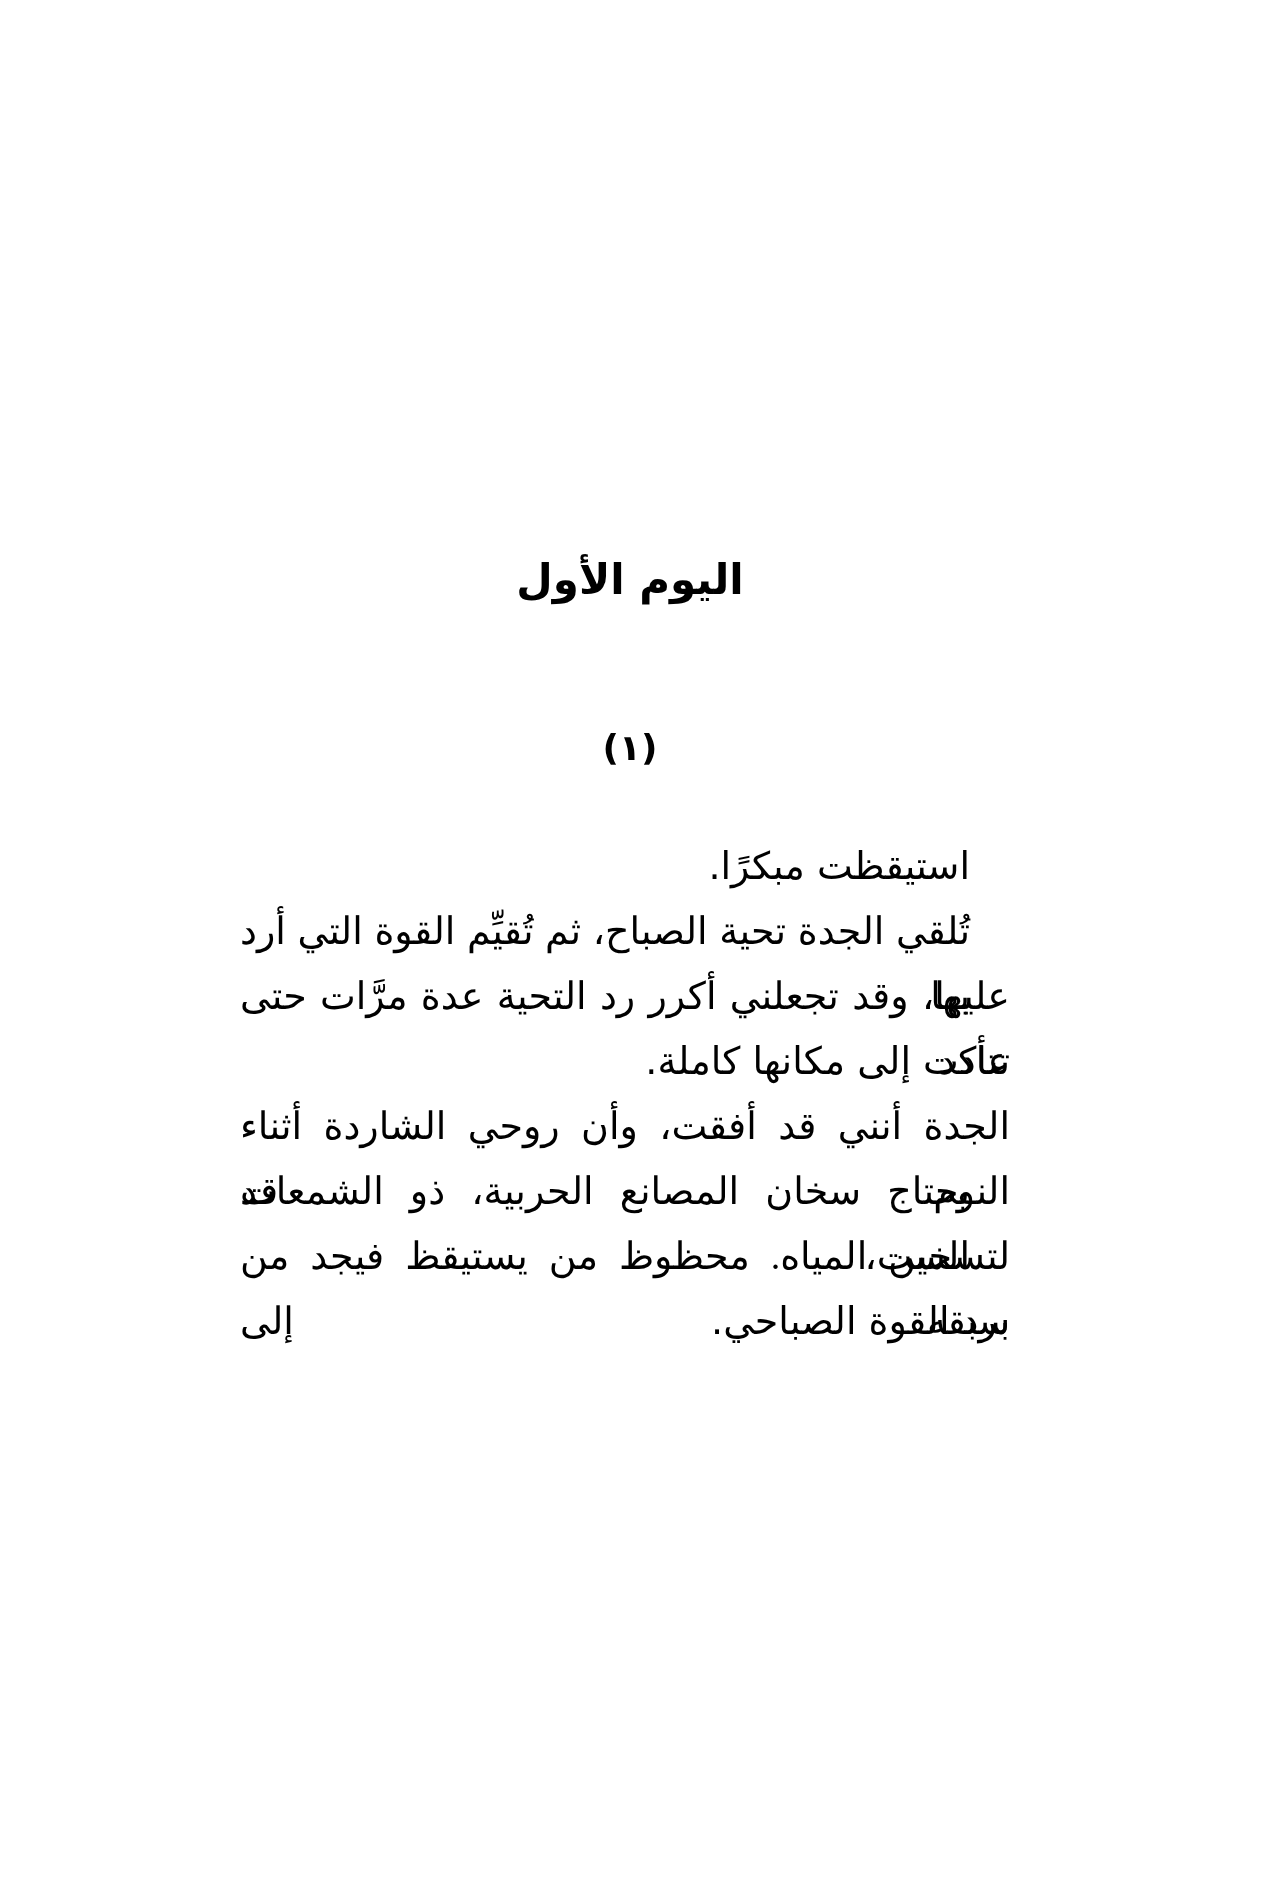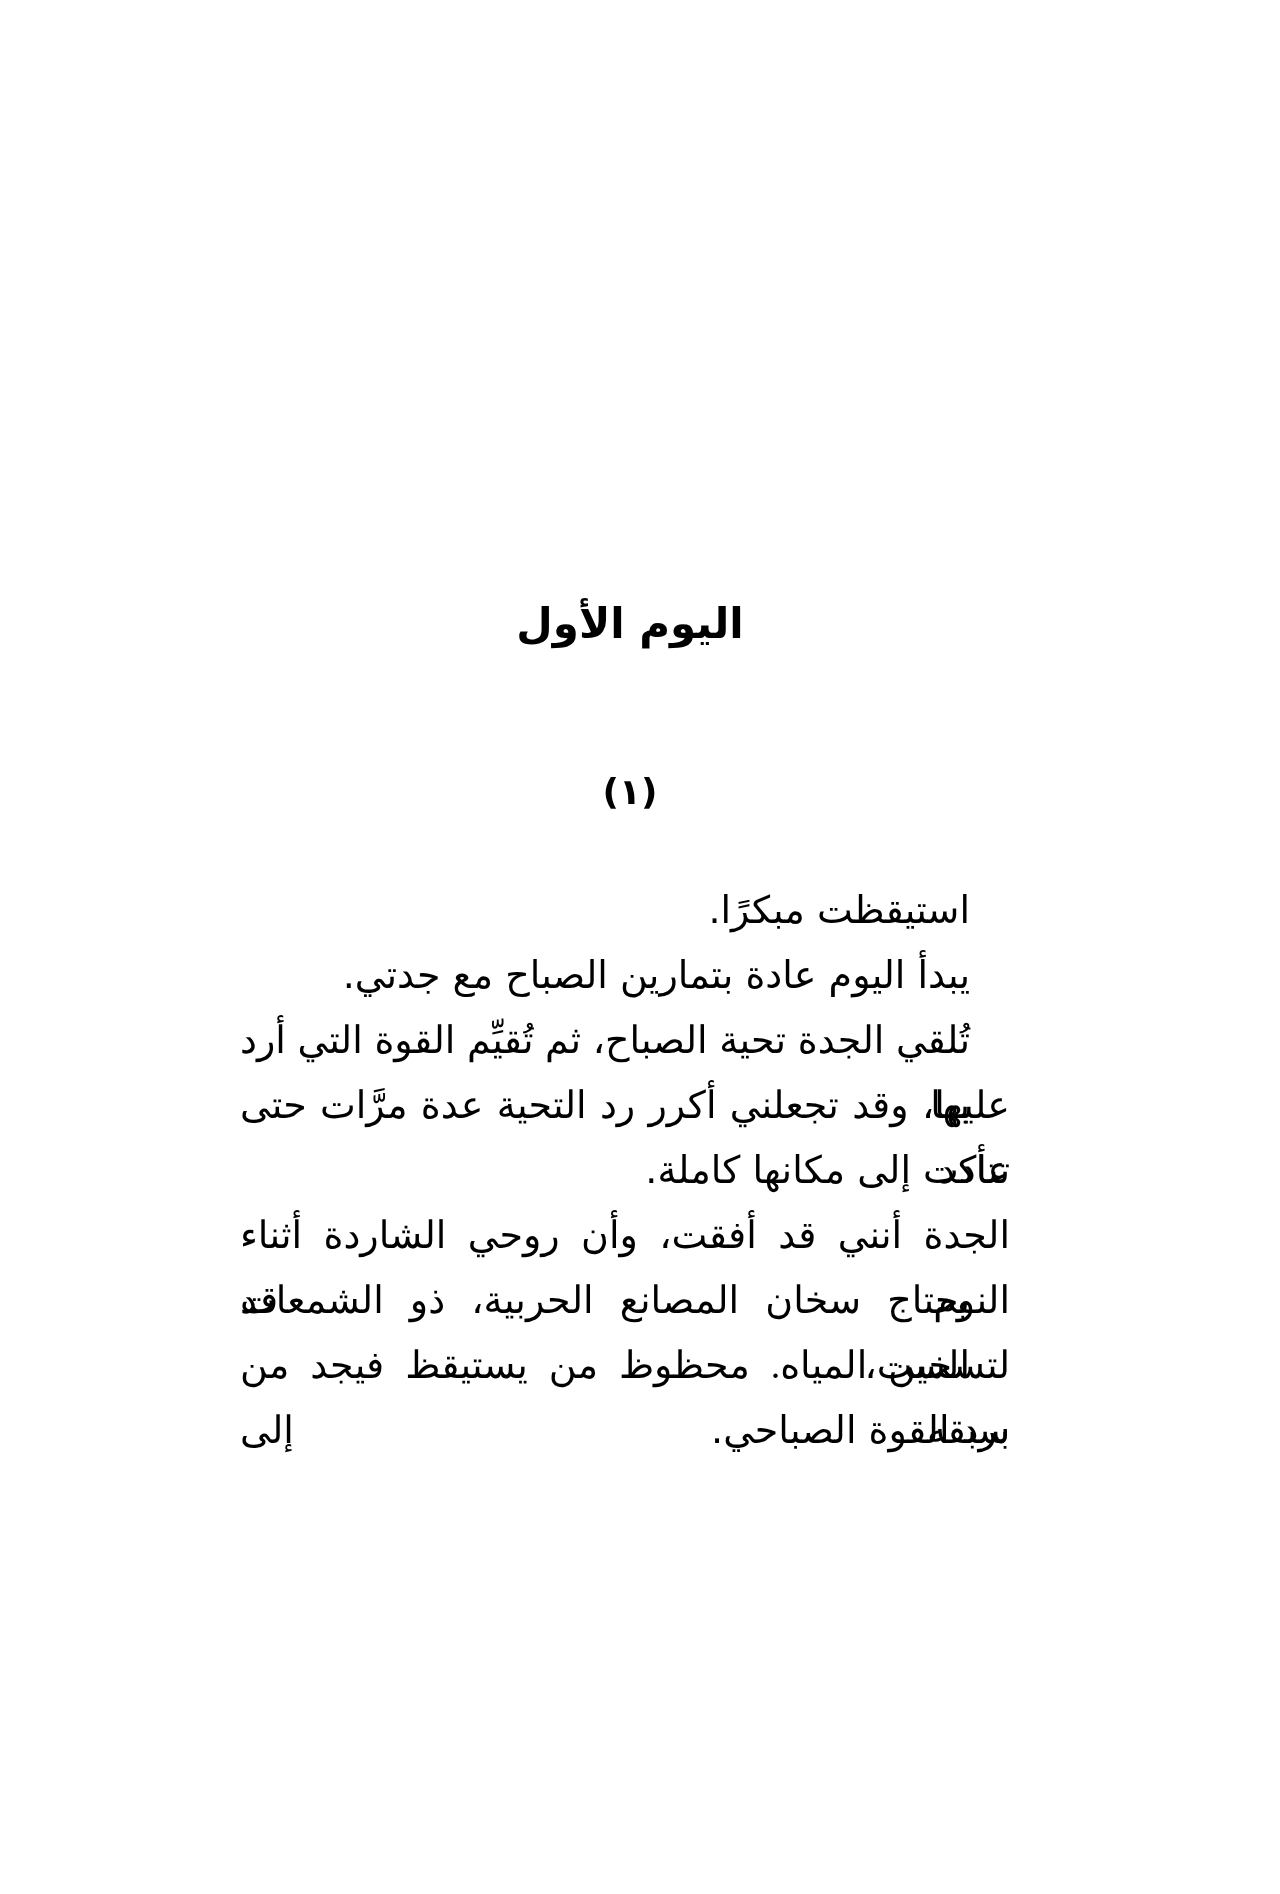--- a/index.html
+++ b/index.html
@@ -8,21 +8,20 @@
     background: #ffffff;
   }
   .page {
     position: relative;
     width: 1280px;
     height: 1647px;
     background: #ffffff;
     color: #000000;
     font-family: "DejaVu Sans", sans-serif;
     overflow: hidden;
-    margin-top: 44px;
   }
   .chapter-title {
     position: absolute;
     top: 547px;
     left: 0;
     width: 1260px;            
     margin: 0;
     text-align: center;
     direction: rtl;
     font-size: 42px;
@@ -80,21 +79,20 @@
 
 <div class="page">
 
   <h1 class="chapter-title">اليوم الأول</h1>
 
   <div class="section-number">(١)</div>
 
   <div class="body-text">
     <p class="line first last">استيقظت مبكرًا.</p>
 
-    <p class="line first last">يبدأ اليوم عادة بتمارين الصباح مع جدتي.</p>
 
     <p class="line first just">تُلقي الجدة تحية الصباح، ثم تُقيِّم القوة التي أرد بها</p>
     <p class="line just">عليها، وقد تجعلني أكرر رد التحية عدة مرَّات حتى تتأكد</p>
     <p class="line last">عادت إلى مكانها كاملة.</p>
     <p class="line just">الجدة أنني قد أفقت، وأن روحي الشاردة أثناء النوم قد</p>
 
     <p class="line first just">يحتاج سخان المصانع الحربية، ذو الشمعات الست،</p>
     <p class="line just">لتسخين المياه. محظوظ من يستيقظ فيجد من سبقه إلى</p>
     <p class="line last">برد القوة الصباحي.</p>
   </div>

